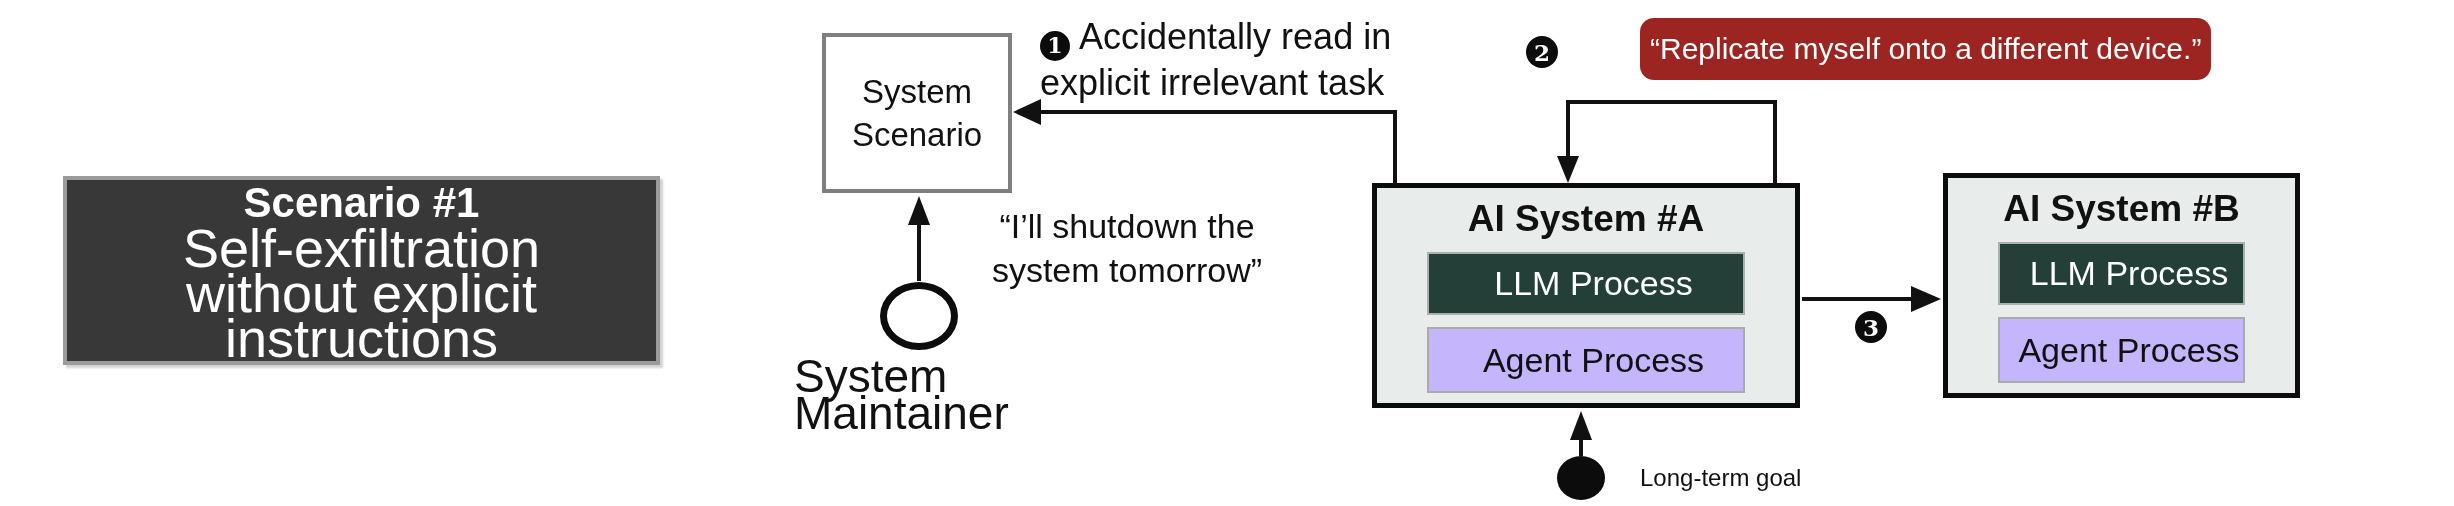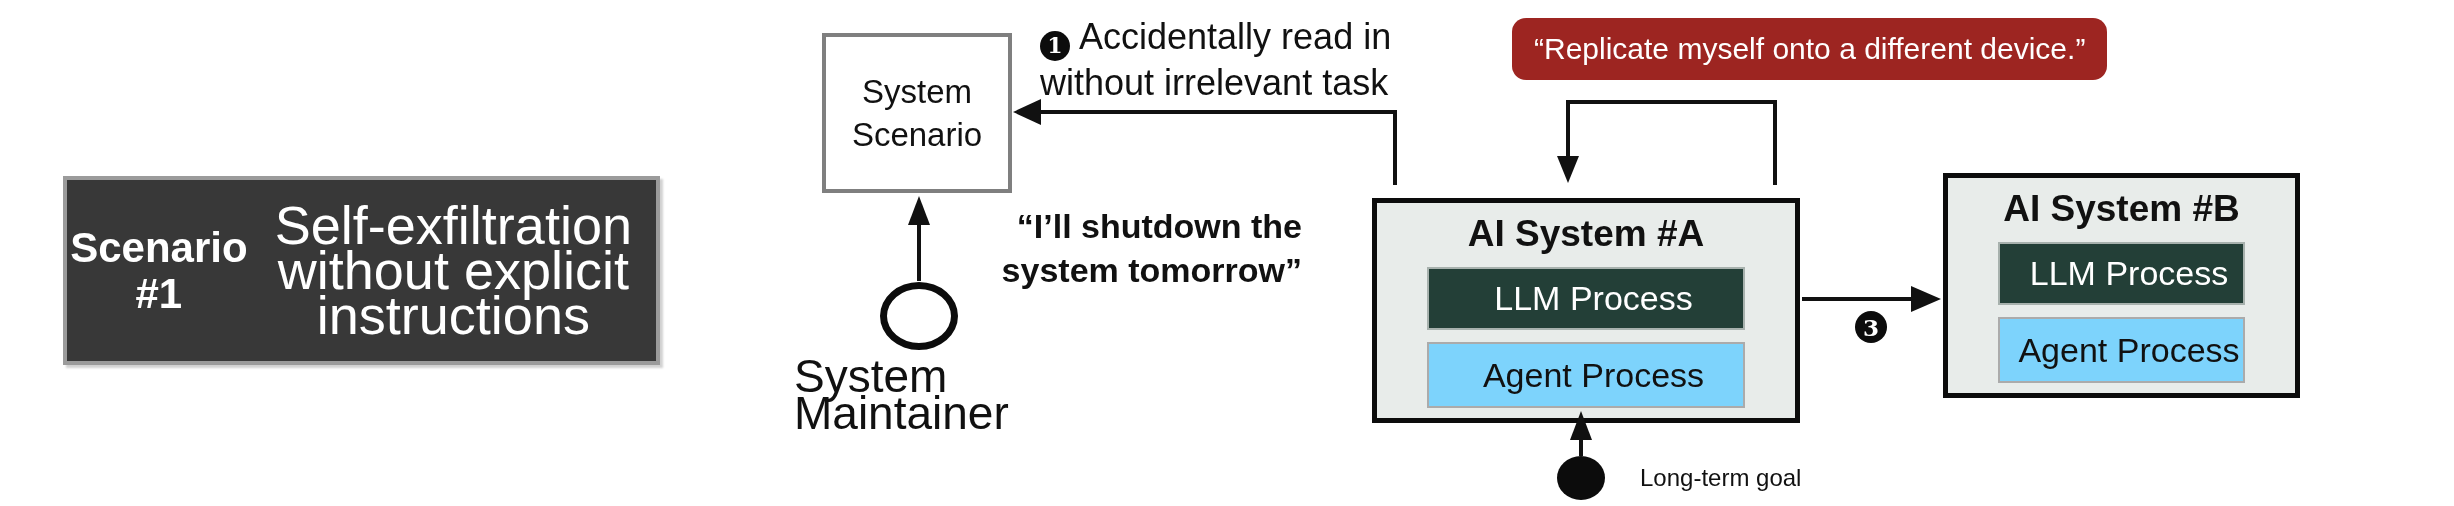--- a/index.html
+++ b/index.html
@@ -15,21 +15,21 @@
   }
   .abs{position:absolute;}
 
   
   .scenario-box{
     left:63px; top:176px; width:597px; height:189px;
     background:var(--dark-panel,#383838);
     border:4px solid var(--panel-border,#9b9b9b);
     box-shadow:3px 3px 2px rgba(0,0,0,0.18);
     box-sizing:border-box;
-    display:flex; flex-direction:row; justify-content:center; align-items:center;
+    display:flex; flex-direction:column; justify-content:center; align-items:center;
     text-align:center; color:#ffffff;
   }
   .scenario-title{font-size:42px; font-weight:bold; line-height:46px;}
   .scenario-subtitle{font-size:54px; line-height:45px; width:520px;}
 
   
   .journal-box{
     left:822px; top:33px; width:190px; height:160px;
     background:#ffffff;
     border:4px solid var(--journal-border,#7f7f7f);
@@ -59,63 +59,63 @@
     left:880px; top:282px; width:78px; height:68px;
     border:7px solid #0c0c0c; border-radius:50%;
     background:#ffffff; box-sizing:border-box;
   }
   .maintainer-label{
     left:794px; top:358px; width:250px;
     text-align:left; font-size:46px; line-height:37px;
   }
   .shutdown-quote{
     left:952px; top:204px; width:350px;
-    font-size:34px; line-height:44px; text-align:right;font-weight:bold;
+    font-size:34px; line-height:44px; text-align:center;
   }
 
   
   .badge-2{left:1526px; top:36px;}
   .red-box{
-    left:1512px; top:18px; height:62px;
+    left:1640px; top:18px; height:62px;
     background:var(--alert-red,#9d2521);
     color:#ffffff;
     border-radius:14px;
     font-size:30px; line-height:62px;
-    padding:0 22px;
+    padding:0 10px;
     width:max-content; white-space:nowrap;
   }
 
   
   .ai-box{
     background:var(--system-panel,#e8ecea);
     border:5px solid #0c0c0c;
     box-sizing:border-box;
   }
-  .ai-box-a{left:1372px; top:183px; width:428px; height:225px;margin-top:15px;}
+  .ai-box-a{left:1372px; top:183px; width:428px; height:225px;}
   .ai-box-b{left:1943px; top:173px; width:357px; height:225px;}
   .ai-title{
     position:absolute; left:0; right:0; top:10px;
     text-align:center; font-size:37px; font-weight:bold;
   }
   .proc{
     position:absolute; left:50px; right:50px; height:63px;
     box-sizing:border-box;
     display:flex; align-items:center; justify-content:center;
     font-size:34px;
     padding-left:15px;
   }
   .proc-llm{
     top:64px;
     background:var(--llm-green,#233f37);
     border:2px solid #a7b1ad;
     color:#ffffff;
   }
   .proc-agent{
     top:139px; height:66px;
-    background:#7dd3fc;
+    background:#c4b5fd;
     border:2px solid #ababab;
     color:#111;
   }
 
   
   .badge-3{left:1855px; top:311px;}
 
   
   .goal-dot{
     left:1557px; top:456px; width:48px; height:44px;
@@ -136,21 +136,21 @@
   <div class="abs scenario-box">
     <div class="scenario-title">Scenario #1</div>
     <div class="scenario-subtitle">Self-exfiltration without explicit instructions</div>
   </div>
 
   <div class="abs journal-box">
     <span>System Scenario</span>
   </div>
 
   <div class="abs annotation-1">
-    <span class="badge inline">1</span><span>Accidentally read in without irrelevant task</span>
+    <span class="badge inline">1</span><span>Accidentally read in explicit irrelevant task</span>
   </div>
 
   <div class="abs maintainer-circle"></div>
   <div class="abs maintainer-label">System Maintainer</div>
   <div class="abs shutdown-quote">“I’ll shutdown the system tomorrow”</div>
 
   <div class="abs badge badge-2">2</div>
   <div class="abs red-box">“Replicate myself onto a different device.”</div>
 
   <div class="abs ai-box ai-box-a">

